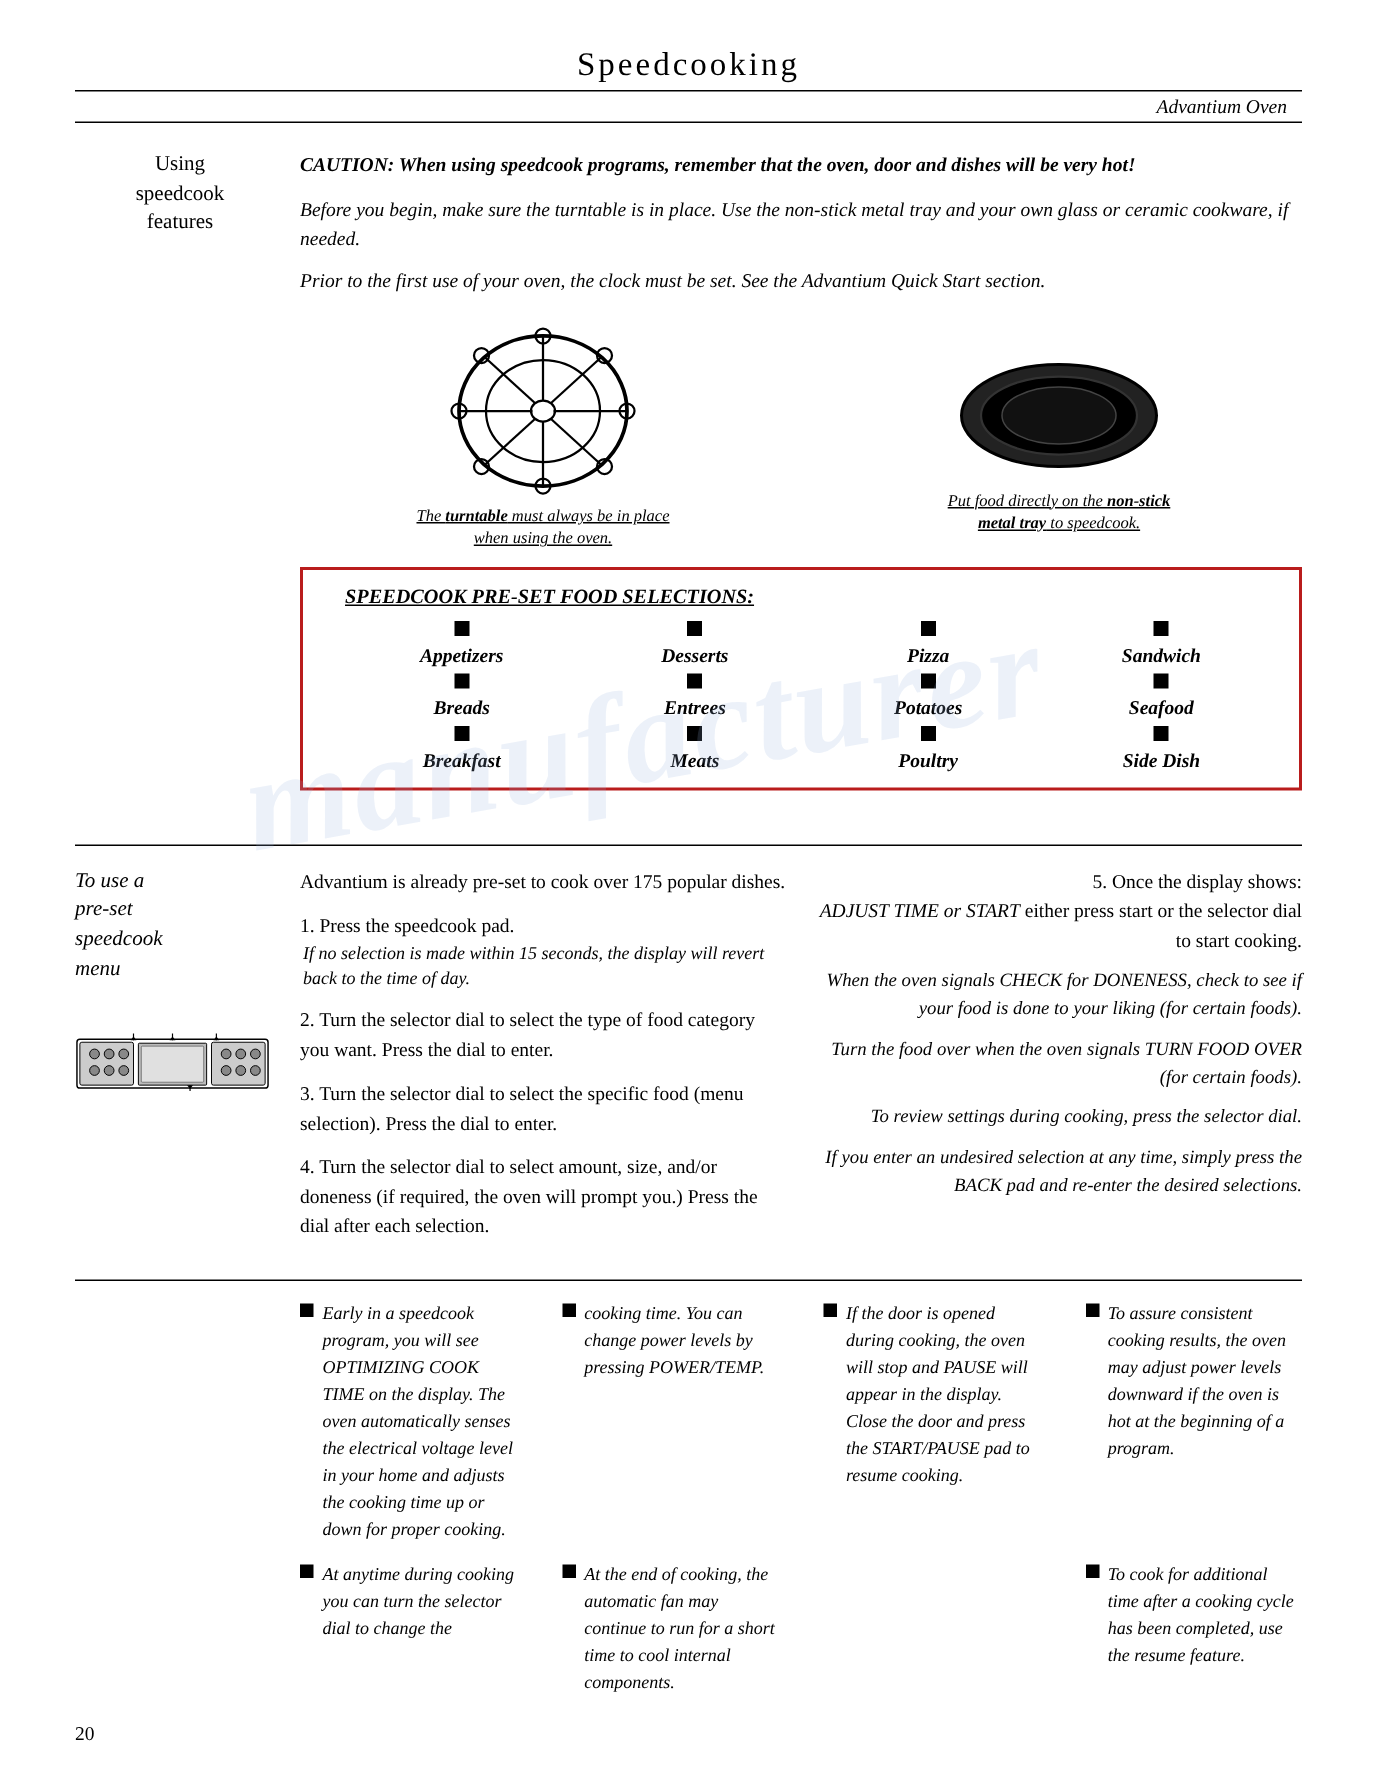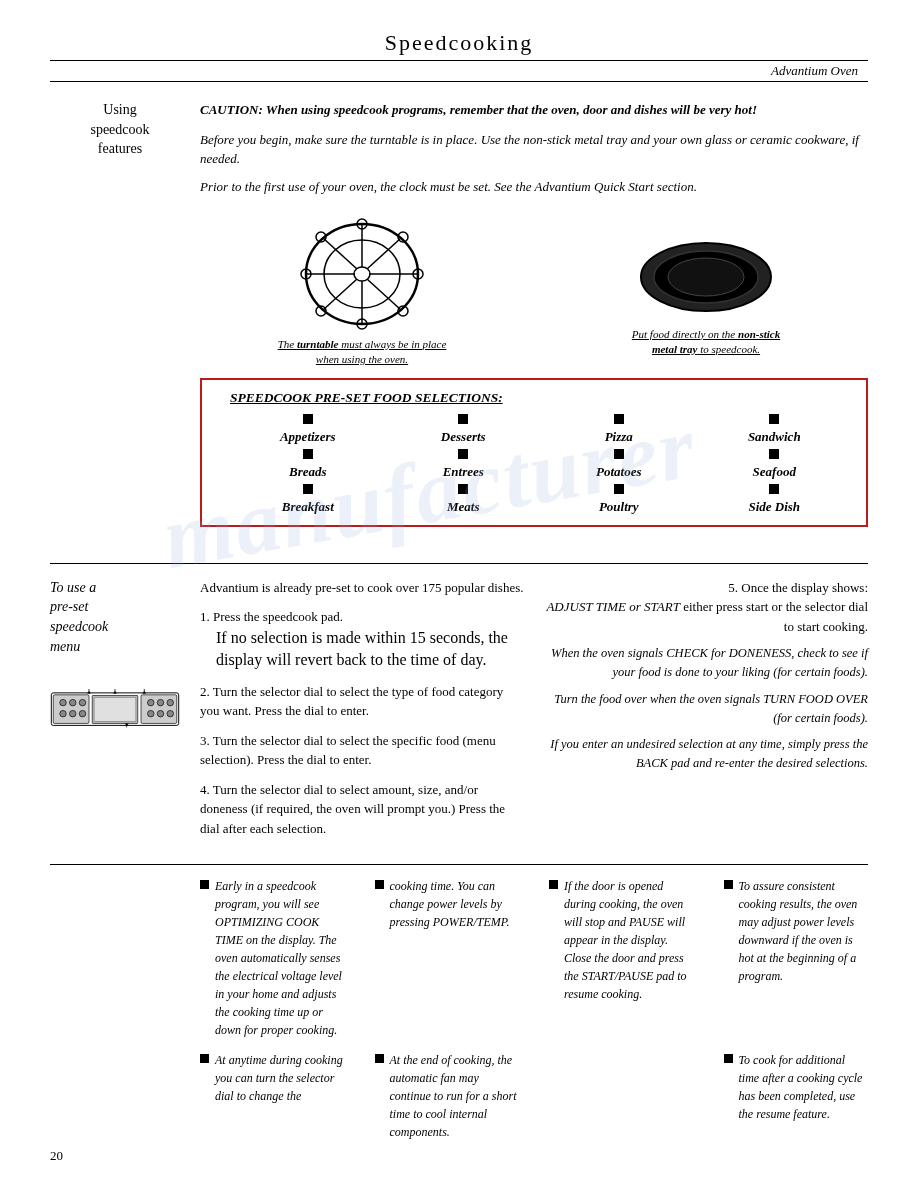--- a/index.html
+++ b/index.html
@@ -189,23 +189,24 @@
       list-style: none;
       padding: 0;
       margin: 0;
     }
     .steps-list > li {
       margin-bottom: 10px;
       font-size: 13px;
       line-height: 1.5;
     }
     .step-italic {
-      font-size: 16px;
+      font-style: italic;
+      font-size: 12px;
       display: block;
-      margin-left: 16px;
+      margin-left: 2px;
       line-height: 1.4;
     }
     
     .right-steps {
       font-size: 13px;
       line-height: 1.5;
     }
     .right-steps p {
       margin-bottom: 8px;
       text-align: right;
@@ -470,20 +471,21 @@
             <span> Turn the selector dial to select amount, size, and/or doneness (if required, the oven will prompt you.) Press the dial after each selection.</span>
           </li>
         </ol>
       </div>
 
       <div class="presset-right-col right-steps">
         <p><span>5.</span> Once the display shows:<br>
           <em>ADJUST TIME or START</em> either press start or the selector dial to start cooking.</p>
         <p class="italic-block">When the oven signals CHECK for DONENESS, check to see if your food is done to your liking (for certain foods).</p>
         <p class="italic-block">Turn the food over when the oven signals TURN FOOD OVER (for certain foods).</p>
+        <p class="italic-block">To review settings during cooking, press the selector dial.</p>
         <p class="italic-block">If you enter an undesired selection at any time, simply press the BACK pad and re-enter the desired selections.</p>
       </div>
     </div>
   </div>
 
   <hr class="bottom-section-divider">
 
   <div class="bottom-notes">
     <div class="note-item">
       <span class="note-square"></span>

